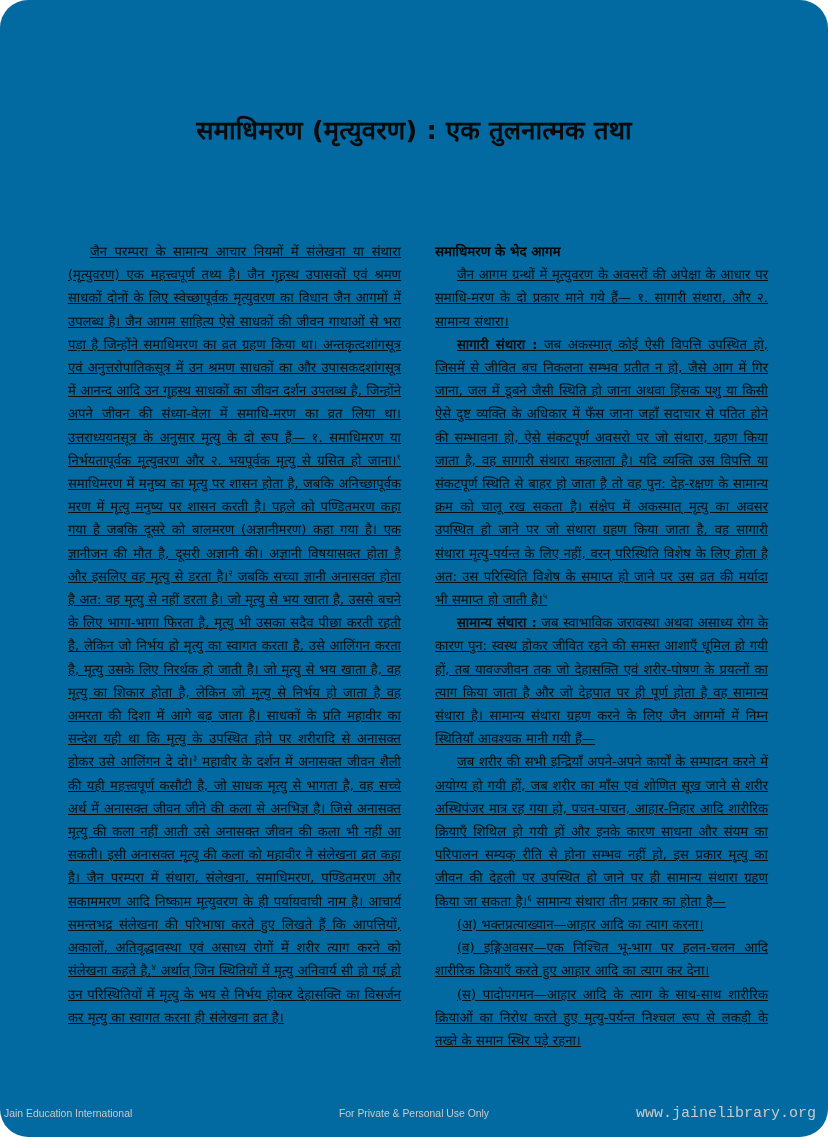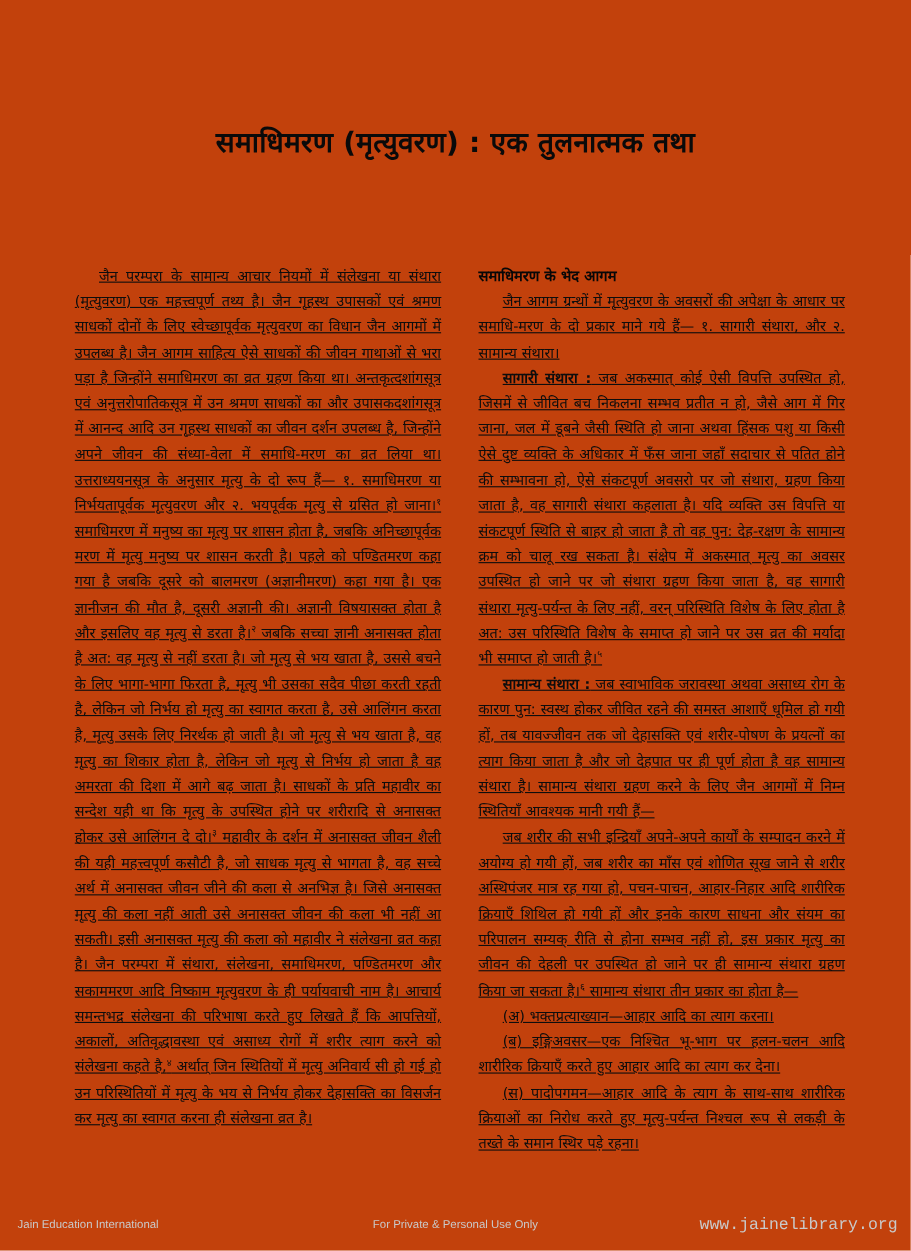--- a/index.html
+++ b/index.html
@@ -4,25 +4,26 @@
 <style>
   html, body {
     margin: 0;
     padding: 0;
     background: #ffffff;
   }
   .page {
     position: relative;
     width: 828px;
     height: 1137px;
-    background: #c2410c;
+    background: #0369a1;
     box-sizing: border-box;
     overflow: hidden;
     font-family: "DejaVu Sans", "Liberation Sans", sans-serif;
     color: #111111;
+    border-radius: 28px;
   }
 
   
   .title-block {
     position: absolute;
     left: 78px;
     top: 112px;
     width: 672px;
     text-align: center;
   }
@@ -92,21 +93,21 @@
     position: absolute;
     left: 0;
     top: 1098px;
     width: 828px;
     height: 30px;
     display: flex;
     align-items: center;
   }
   .footer-left {
     position: absolute;
-    left: 16px;
+    left: 4px;
     font-size: 10.4px;
     color: #c9c9c9;
     font-family: "Liberation Sans", sans-serif;
     white-space: nowrap;
   }
   .footer-center {
     position: absolute;
     left: 50%;
     transform: translateX(-50%);
     font-size: 10.4px;

